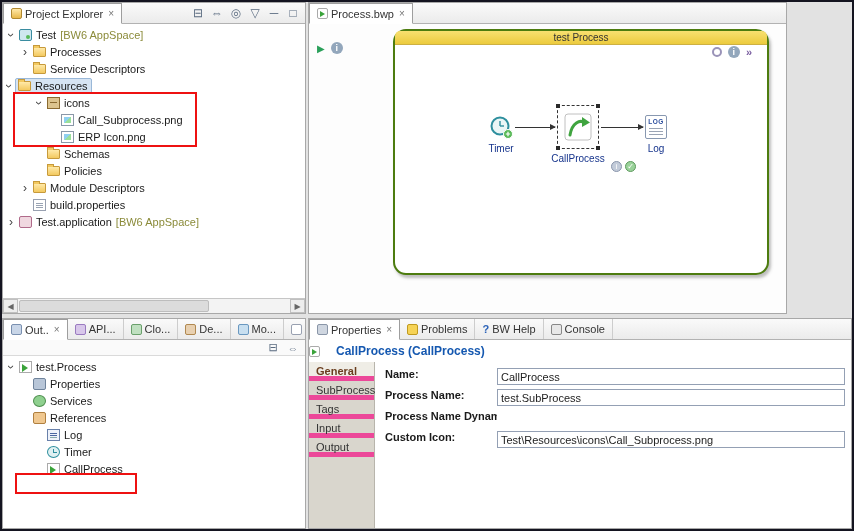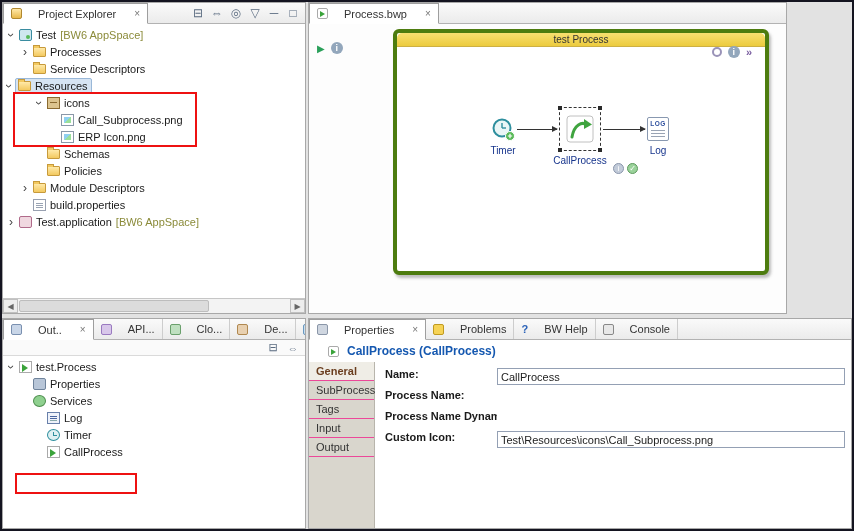--- a/index.html
+++ b/index.html
@@ -7,21 +7,21 @@
   body{font-family:"Liberation Sans",sans-serif;font-size:11px;color:#1a1a1a}
   .window{position:relative;width:854px;height:531px;border:2px solid #141420;background:#e2e2e2;overflow:hidden}
   .pane{position:absolute;background:#fff;border:1px solid #a8a8a8;overflow:hidden}
   #pane-pe{left:0;top:0;width:304px;height:312px}
   #pane-editor{left:306px;top:0;width:479px;height:312px}
   #pane-outline{left:0;top:316px;width:304px;height:211px}
   #pane-props{left:306px;top:316px;width:544px;height:211px}
 
   
   .tabbar{position:relative;height:21px;background:linear-gradient(#fafafa,#ebebeb);border-bottom:1px solid #b2b2b2;display:flex;align-items:stretch;font-size:11px;color:#333}
-  .tab{display:flex;align-items:center;gap:16px;padding:0 7px;border-right:1px solid #cdcdcd;white-space:nowrap;background:transparent}
+  .tab{display:flex;align-items:center;gap:3px;padding:0 7px;border-right:1px solid #cdcdcd;white-space:nowrap;background:transparent}
   .tab.active{background:#fff;border:1px solid #9e9e9e;border-bottom-color:#fff;margin-bottom:-1px}
   .close{color:#777;font-size:10px;margin-left:2px}
   .tb-icons{margin-left:auto;display:flex;align-items:center;gap:5px;padding-right:5px;color:#5a6b80;font-size:12px}
   .tbi{width:14px;text-align:center;cursor:default}
 
   
   .mini-ic{display:inline-block;width:11px;height:11px;border-radius:2px;flex:none}
   .mi-pe{background:linear-gradient(#ffe9a8,#e8b84a);border:1px solid #b08830}
   .mi-proc{background:#fff;border:1px solid #aaa;position:relative}
   .mi-proc::before{content:"";position:absolute;left:2px;top:2px;border-left:5px solid #3aa33a;border-top:3px solid transparent;border-bottom:3px solid transparent}
@@ -74,45 +74,45 @@
   .strack{flex:1;height:14px;position:relative}
   .sthumb{position:absolute;left:1px;top:1px;height:12px;width:70%;background:#dcdcdc;border:1px solid #bdbdbd;border-radius:2px}
 
   
   #pane-editor .content{position:absolute;left:0;right:0;top:21px;bottom:0;background:#fdfdfd}
   .ed-icons{position:absolute;display:flex;gap:6px;align-items:center;color:#557;z-index:3}
   .run-glyph{color:#2aa05a;font-size:10px}
   .info-badge{display:inline-flex;width:12px;height:12px;border-radius:50%;background:#93a7bc;color:#fff;font-size:9px;align-items:center;justify-content:center;font-weight:bold}
   .ring{display:inline-block;width:10px;height:10px;border-radius:50%;border:2px solid #9a93b8}
   .chev2{color:#7a5ea0;font-weight:bold}
-  .canvas{position:absolute;left:84px;top:5px;width:376px;height:246px;background:#fff;border:4px solid #4d7c0f;border-radius:6px;box-shadow:2px 3px 3px rgba(110,110,110,.45)}
+  .canvas{position:absolute;left:84px;top:5px;width:376px;height:246px;background:#fff;border:2px solid #4d7c0f;border-radius:13px;box-shadow:2px 3px 3px rgba(110,110,110,.45)}
   .canvas-head{height:14px;background:linear-gradient(#f8e070,#eccb3e);border-bottom:1px solid #cdb043;border-radius:5px 5px 0 0;text-align:center;font-size:10px;line-height:13px;color:#333}
   .node{position:absolute}
   .node-label{position:absolute;font-size:10px;color:#16348c;text-align:center}
   .conn{position:absolute;height:1px;background:#333}
   .conn::after{content:"";position:absolute;right:-1px;top:-3px;border-left:6px solid #333;border-top:3px solid transparent;border-bottom:3px solid transparent}
   .selbox{position:absolute;border:1px dashed #333;display:flex;align-items:center;justify-content:center}
   .handle{position:absolute;width:4px;height:4px;background:#2a2a2a}
   .h-tl{left:-2px;top:-2px}.h-tr{right:-2px;top:-2px}.h-bl{left:-2px;bottom:-2px}.h-br{right:-2px;bottom:-2px}
   .log-node{width:22px;height:24px;background:#fff;border:1px solid #8898b0;border-radius:2px;text-align:center}
   .log-node .log-word{font-size:6.5px;font-weight:bold;color:#2d4f9e;letter-spacing:.5px;display:block;margin-top:2px}
   .log-lines{display:block;margin:3px auto 0;width:14px;height:1px;background:#9aa4b4;box-shadow:0 3px 0 #9aa4b4,0 6px 0 #9aa4b4}
   .deco{position:absolute;display:flex;gap:3px}
   .deco-i{display:inline-flex;width:11px;height:11px;border-radius:50%;background:#c2cbd9;border:1px solid #8a96ac;color:#fff;font-size:8px;align-items:center;justify-content:center}
   .deco-c{display:inline-flex;width:11px;height:11px;border-radius:50%;background:#9ad29a;border:1px solid #5e9a5e;color:#fff;font-size:8px;align-items:center;justify-content:center}
 
   
   .mini-toolbar{height:16px;display:flex;justify-content:flex-end;align-items:center;gap:6px;padding:0 5px;border-bottom:1px solid #dadada;color:#5a6b80;font-size:11px;background:#fafafa}
 
   
-  .props-header{height:22px;display:flex;align-items:center;gap:8px;padding-left:19px;background:#fff}
+  .props-header{height:22px;display:flex;align-items:center;gap:16px;padding-left:0;background:#fff}
   .props-title{font-size:12px;font-weight:bold;color:#1558b0}
   .props-body{position:absolute;left:0;right:0;top:43px;bottom:0;display:flex}
   .sidetabs{width:66px;background:#d9d6cd;border-right:1px solid #b8b5ac}
-  .sidetab{height:19px;line-height:19px;padding-left:7px;border-bottom:1px solid #ec4899;color:#333;cursor:default}
+  .sidetab{height:19px;line-height:19px;padding-left:7px;border-bottom:5px solid #ec4899;color:#333;cursor:default}
   .sidetab.active{background:#efede6;font-weight:bold;color:#6a3d1e}
   .form{flex:1;background:#fff;padding:6px 4px 0 10px}
   .frow{display:flex;align-items:flex-start;height:20px;margin-bottom:1px}
   .flabel{width:112px;font-weight:bold;color:#1a1a1a;flex:none;overflow:hidden;white-space:nowrap}
   .finput{flex:1;height:17px;border:1px solid #94a0b4;padding:0 3px;font:11px "Liberation Sans",sans-serif;color:#222;background:#fff;margin-right:2px}
   .fcheck{width:13px;height:13px;margin:0;accent-color:#4a6aa0}
 </style>
 </head>
 <body>
 
@@ -323,20 +323,25 @@
       <div class="trow" style="padding-left:16px">
         <span class="spc"></span>
         <span class="ti ic-gear"></span>
         <span>Properties</span>
       </div>
       <div class="trow" style="padding-left:16px">
         <span class="spc"></span>
         <span class="ti ic-ball"></span>
         <span>Services</span>
       </div>
+      <div class="trow" style="padding-left:16px">
+        <span class="spc"></span>
+        <span class="ti ic-ref"></span>
+        <span>References</span>
+      </div>
       <div class="trow" style="padding-left:30px">
         <span class="spc"></span>
         <span class="ti ic-log"></span>
         <span>Log</span>
       </div>
       <div class="trow" style="padding-left:30px">
         <span class="spc"></span>
         <span class="ti ic-clock"></span>
         <span>Timer</span>
       </div>
@@ -385,20 +390,21 @@
         <div class="sidetab">Output</div>
       </div>
 
       <div class="form">
         <div class="frow">
           <span class="flabel">Name:</span>
           <input class="finput" type="text" value="CallProcess" style="">
         </div>
         <div class="frow">
           <span class="flabel">Process Name:</span>
+          <input class="finput" type="text" value="test.SubProcess" style="">
         </div>
         <div class="frow">
           <span class="flabel">Process Name Dynamic o</span>
           <span style="flex:1"></span>
         </div>
         <div class="frow">
           <span class="flabel">Custom Icon:</span>
           <input class="finput" type="text" value="Test\Resources\icons\Call_Subprocess.png" style="">
         </div>
       </div>

